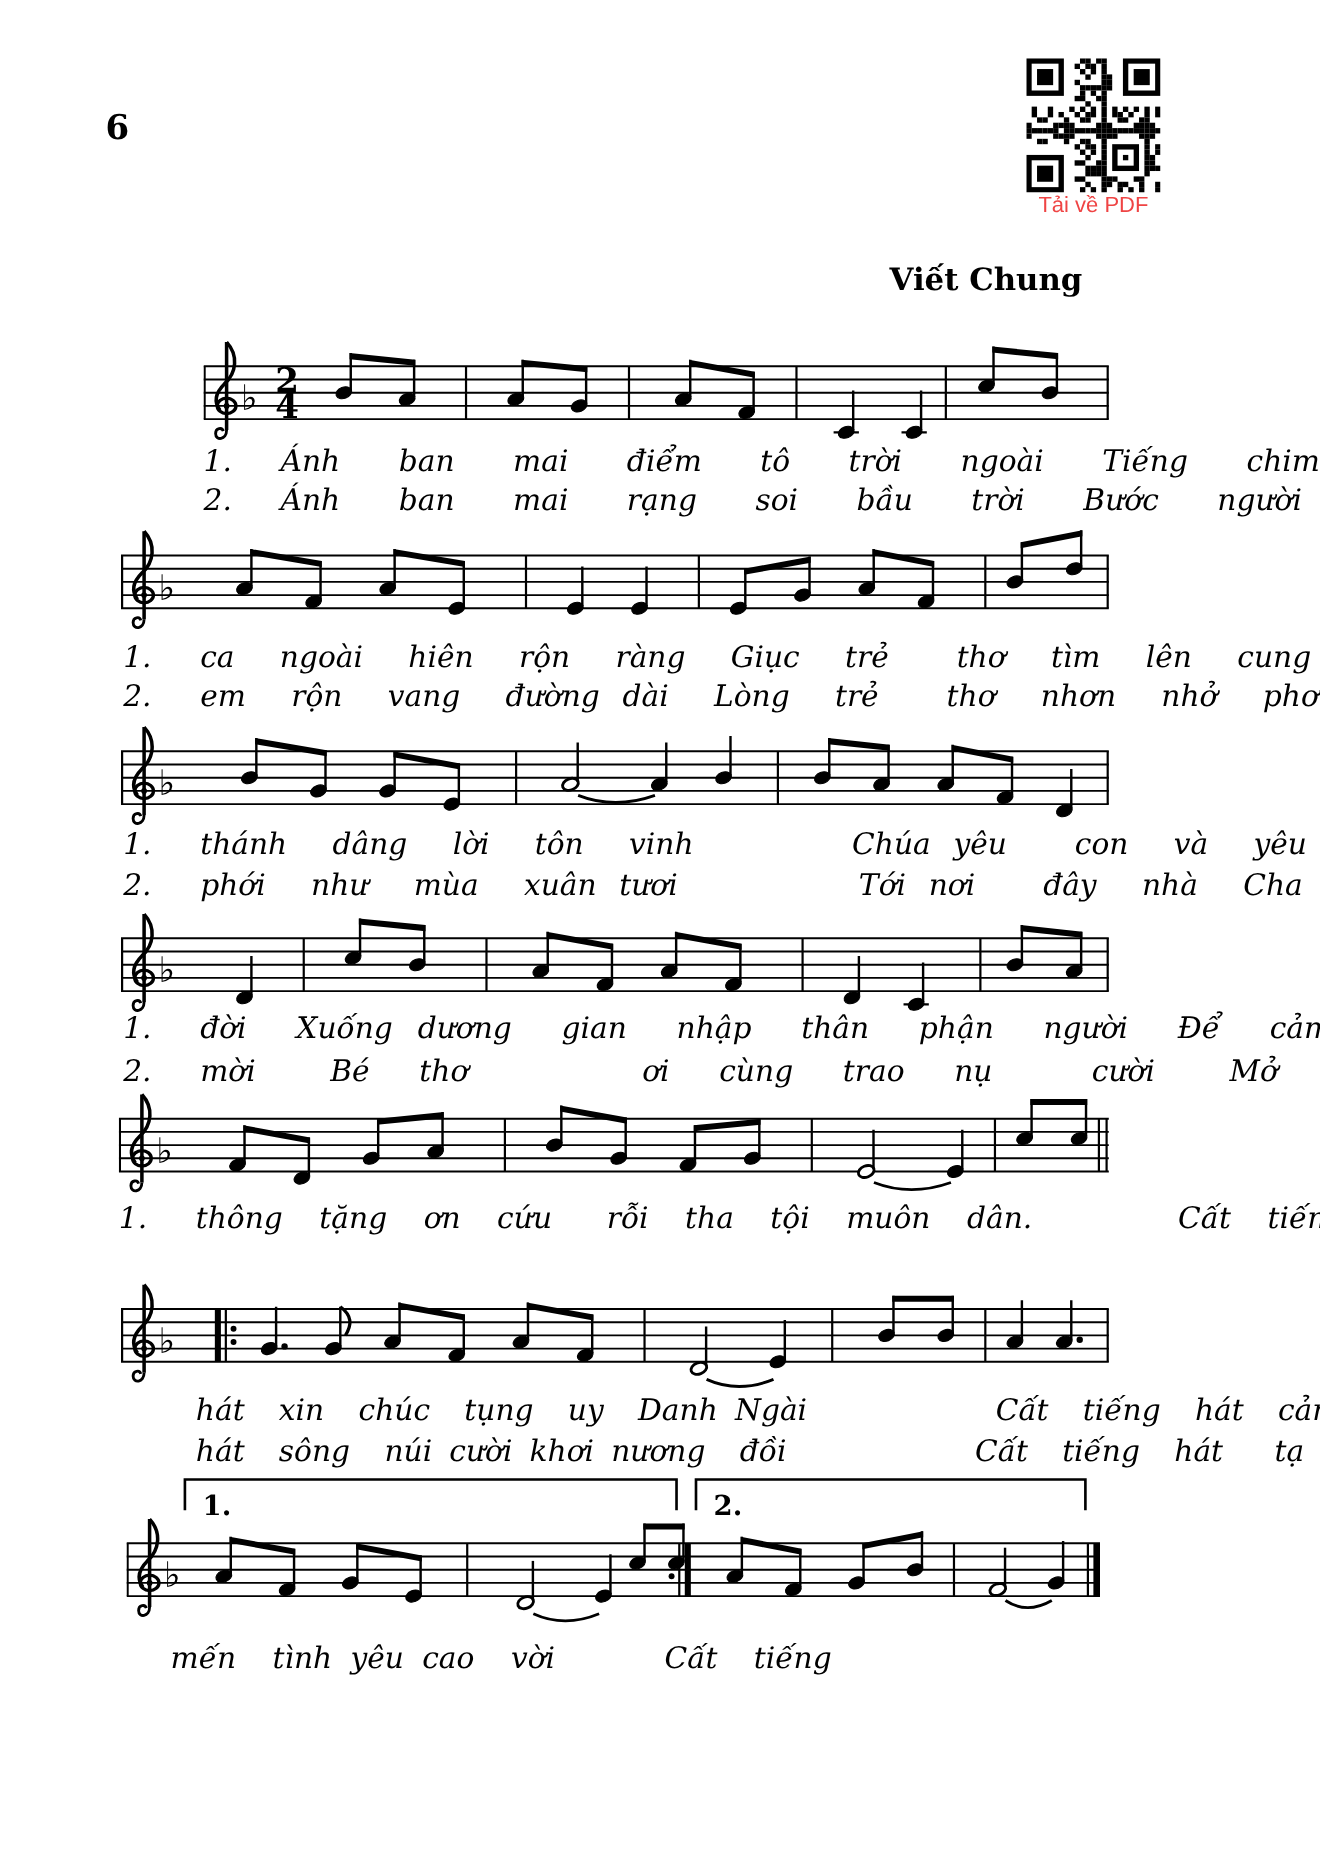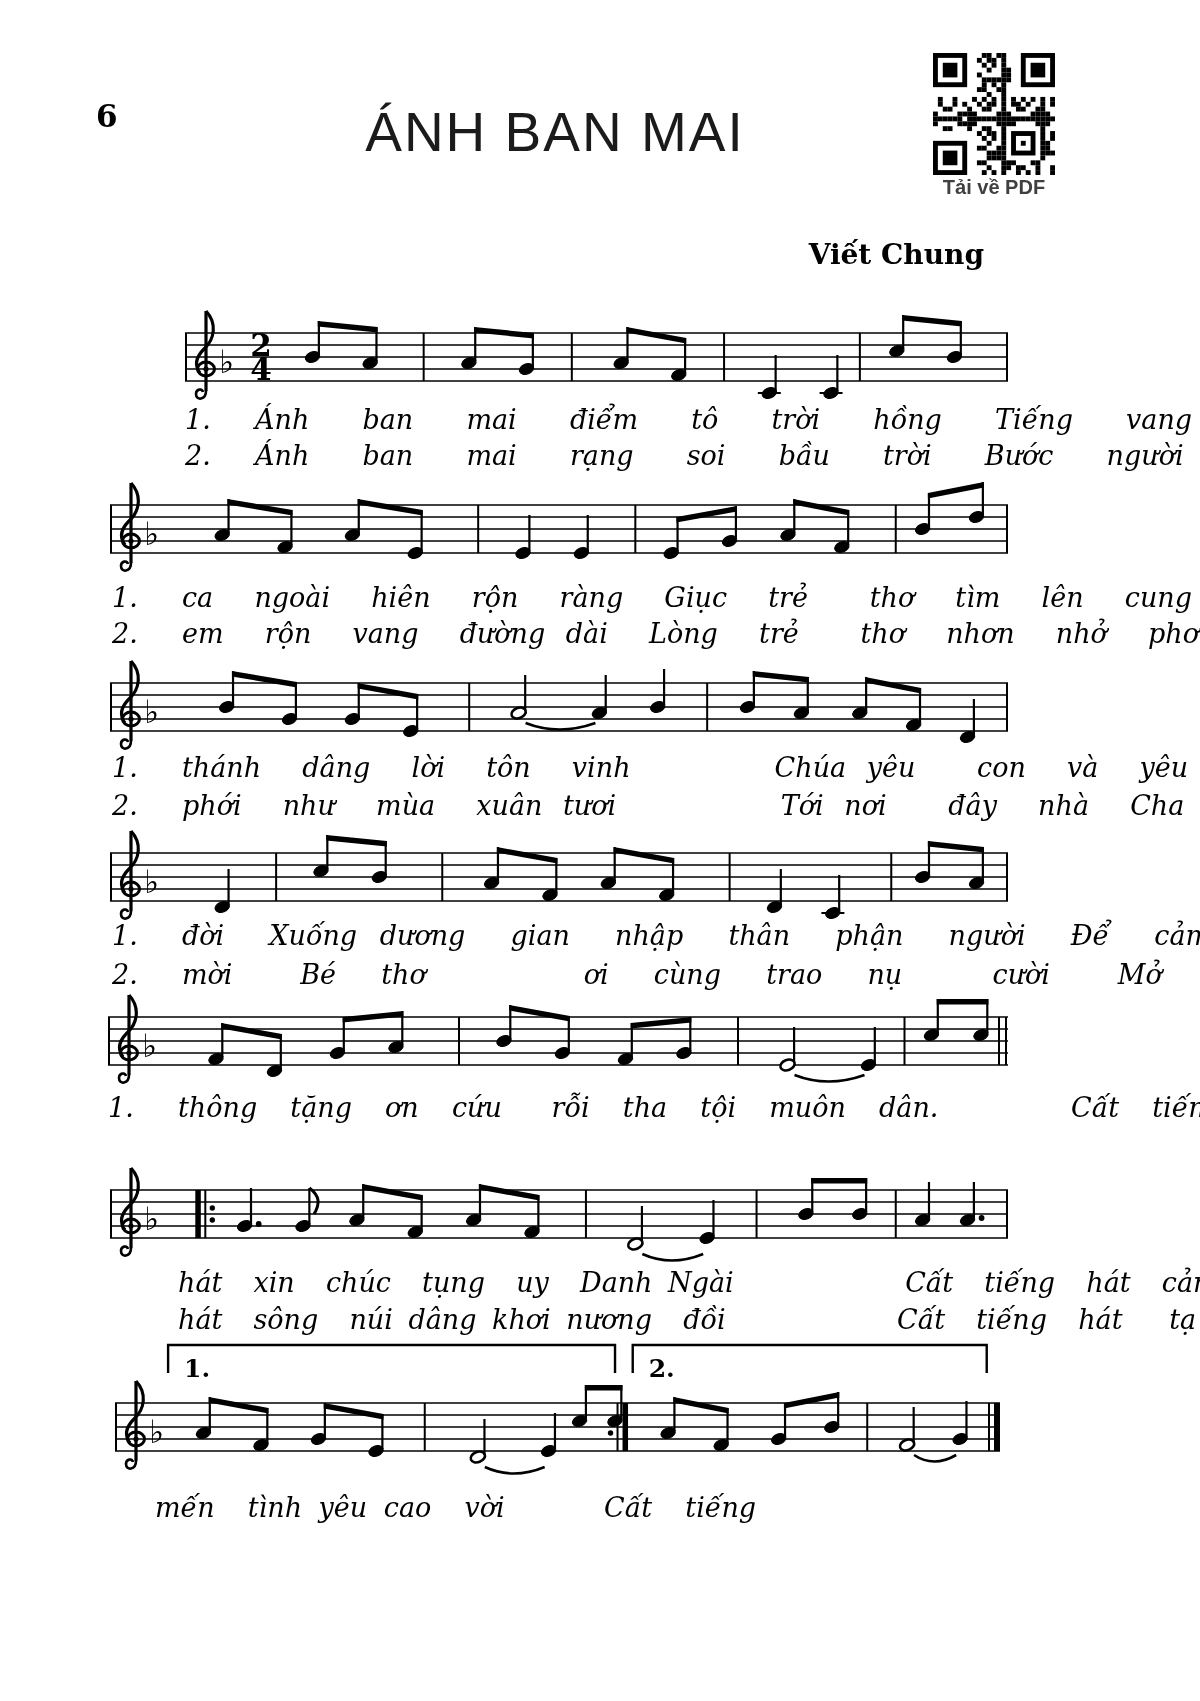--- a/index.html
+++ b/index.html
@@ -6,36 +6,35 @@
   .page{position:relative;width:1200px;height:1701px;background:#fff;overflow:hidden;
         font-family:"DejaVu Serif","Liberation Serif",serif;color:#000;}
   .pagenum{position:absolute;left:96px;top:98px;font-size:31px;font-weight:bold;}
   .title{position:absolute;left:0;top:100px;width:1110px;text-align:center;
          font-family:"Liberation Sans","DejaVu Sans",sans-serif;font-size:55px;
          letter-spacing:2px;color:#1b1b1b;font-weight:400;}
   .composer{position:absolute;left:0;top:238px;width:955px;text-align:right;
             font-size:28px;font-weight:bold;padding-left:29px;}
   .qr{position:absolute;left:933px;top:53px;width:122px;height:122px;cursor:pointer;}
   .qr-caption{position:absolute;left:918px;top:176px;width:152px;text-align:center;
-              font-family:"Liberation Sans","DejaVu Sans",sans-serif;font-size:20px;color:#404040;font-weight:bold;}
+              font-family:"Liberation Sans","DejaVu Sans",sans-serif;font-size:20px;color:#ef4444;}
   .staff{position:absolute;}
   .lyr{position:absolute;font-style:italic;font-size:27px;white-space:pre;line-height:1.1;}
   .vnum{display:inline-block;width:70px;font-style:italic;}
   .vnum:empty{display:none;}
   svg text.mus{font-family:"DejaVu Sans",sans-serif;}
   svg text.ts{font-family:"DejaVu Serif","Liberation Serif",serif;font-weight:bold;}
   svg text.volta{font-family:"DejaVu Serif","Liberation Serif",serif;font-weight:bold;}
 </style>
 </head>
 <body>
 
 <div class="page">
 
   <div class="pagenum">6</div>
-  <div class="title">ÁNH BAN MAI</div>
 
   <svg class="qr" id="qr" viewBox="0 0 125 125">
       <rect x="0" y="0" width="125" height="125" fill="#fff"></rect>
       <rect x="0" y="0" width="35" height="35" fill="#000"></rect>
       <rect x="5" y="5" width="25" height="25" fill="#fff"></rect>
       <rect x="10" y="10" width="15" height="15" fill="#000"></rect>
       <rect x="90" y="0" width="35" height="35" fill="#000"></rect>
       <rect x="95" y="5" width="25" height="25" fill="#fff"></rect>
       <rect x="100" y="10" width="15" height="15" fill="#000"></rect>
       <rect x="0" y="90" width="35" height="35" fill="#000"></rect>
@@ -580,32 +579,32 @@
       <line x1="752.25" y1="64" x2="752.25" y2="112" stroke="#000" stroke-width="2"></line>
       <ellipse cx="792.075" cy="106" rx="7.4" ry="5.1" transform="rotate(-21 792.075 106)" fill="#fff" stroke="#000" stroke-width="2.6"></ellipse>
       <line x1="798.6750000000001" y1="104" x2="798.6750000000001" y2="68" stroke="#000" stroke-width="2.2"></line>
       <path d="M799.075 116 Q 818.625 129 841.175 116" fill="none" stroke="#000" stroke-width="2.6"></path>
       <ellipse cx="845.175" cy="100" rx="7.4" ry="5.1" transform="rotate(-21 845.175 100)" fill="#000" stroke="#000" stroke-width="1"></ellipse>
       <line x1="851.4749999999999" y1="98" x2="851.4749999999999" y2="62" stroke="#000" stroke-width="2.2"></line>
       <line x1="874" y1="64" x2="874" y2="112" stroke="#000" stroke-width="2"></line>
       <rect x="879" y="64" width="6" height="48" fill="#000"></rect>
     </svg>
 
-  <div class="lyr" style="left:185px;top:405px;word-spacing:18px"><span class="vnum">1.</span><span>Ánh  ban  mai  điểm  tô  trời  hồng  Tiếng  vang</span></div>
+  <div class="lyr" style="left:185px;top:405px;word-spacing:18px"><span class="vnum">1.</span><span>Ánh  ban  mai  điểm  tô  trời  ngoài  Tiếng  chim</span></div>
   <div class="lyr" style="left:185px;top:441px;word-spacing:18px"><span class="vnum">2.</span><span>Ánh  ban  mai  rạng  soi  bầu  trời  Bước  người</span></div>
 
   <div class="lyr" style="left:112px;top:583px;word-spacing:12px"><span class="vnum">1.</span><span>ca  ngoài  hiên  rộn  ràng  Giục  trẻ   thơ  tìm  lên  cung</span></div>
   <div class="lyr" style="left:112px;top:619px;word-spacing:12px"><span class="vnum">2.</span><span>em  rộn  vang  đường dài  Lòng  trẻ   thơ  nhơn  nhở  phơi</span></div>
 
   <div class="lyr" style="left:112px;top:753px;word-spacing:12px"><span class="vnum">1.</span><span>thánh  dâng  lời  tôn  vinh       Chúa yêu   con  và  yêu  cuộc</span></div>
   <div class="lyr" style="left:112px;top:791px;word-spacing:12px"><span class="vnum">2.</span><span>phới  như  mùa  xuân tươi        Tới nơi   đây  nhà  Cha  gọi</span></div>
 
   <div class="lyr" style="left:112px;top:921px;word-spacing:14px"><span class="vnum">1.</span><span>đời  Xuống dương  gian  nhập  thân  phận  người  Để  cảm</span></div>
   <div class="lyr" style="left:112px;top:960px;word-spacing:14px"><span class="vnum">2.</span><span>mời   Bé  thơ       ơi  cùng  trao  nụ    cười   Mở  vành</span></div>
 
   <div class="lyr" style="left:108px;top:1093px;word-spacing:8px"><span class="vnum">1.</span><span>thông  tặng  ơn  cứu   rỗi  tha  tội  muôn  dân.        Cất  tiếng</span></div>
 
   <div class="lyr" style="left:178px;top:1268px;word-spacing:7px"><span>hát  xin  chúc  tụng  uy  Danh Ngài           Cất  tiếng  hát  cảm</span></div>
-  <div class="lyr" style="left:178px;top:1305px;word-spacing:7px"><span>hát  sông  núi dâng khơi nương  đồi           Cất  tiếng  hát   tạ</span></div>
+  <div class="lyr" style="left:178px;top:1305px;word-spacing:7px"><span>hát  sông  núi cười khơi nương  đồi           Cất  tiếng  hát   tạ</span></div>
 
   <div class="lyr" style="left:155px;top:1493px;word-spacing:8px"><span>mến  tình yêu cao  vời      Cất  tiếng</span></div>
 
 </div>
 
 </body></html>

